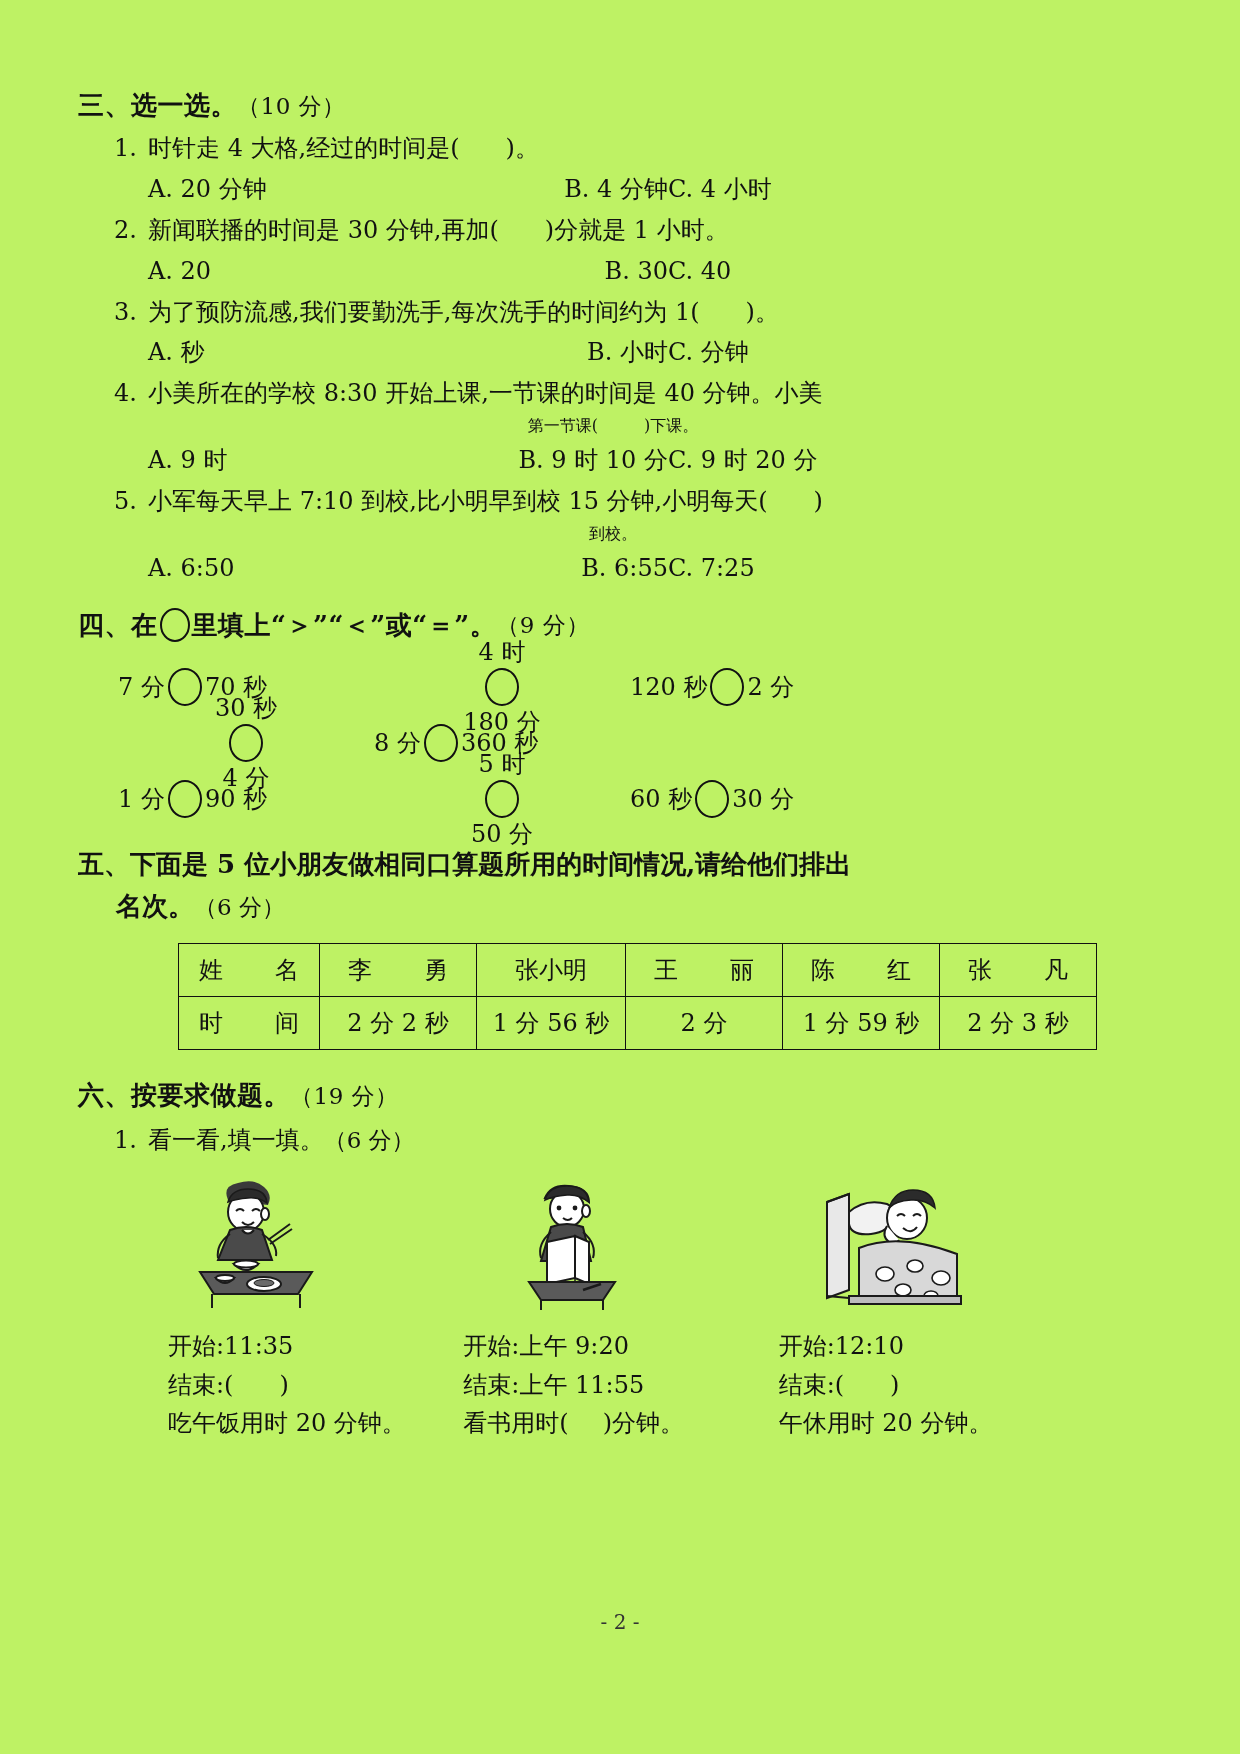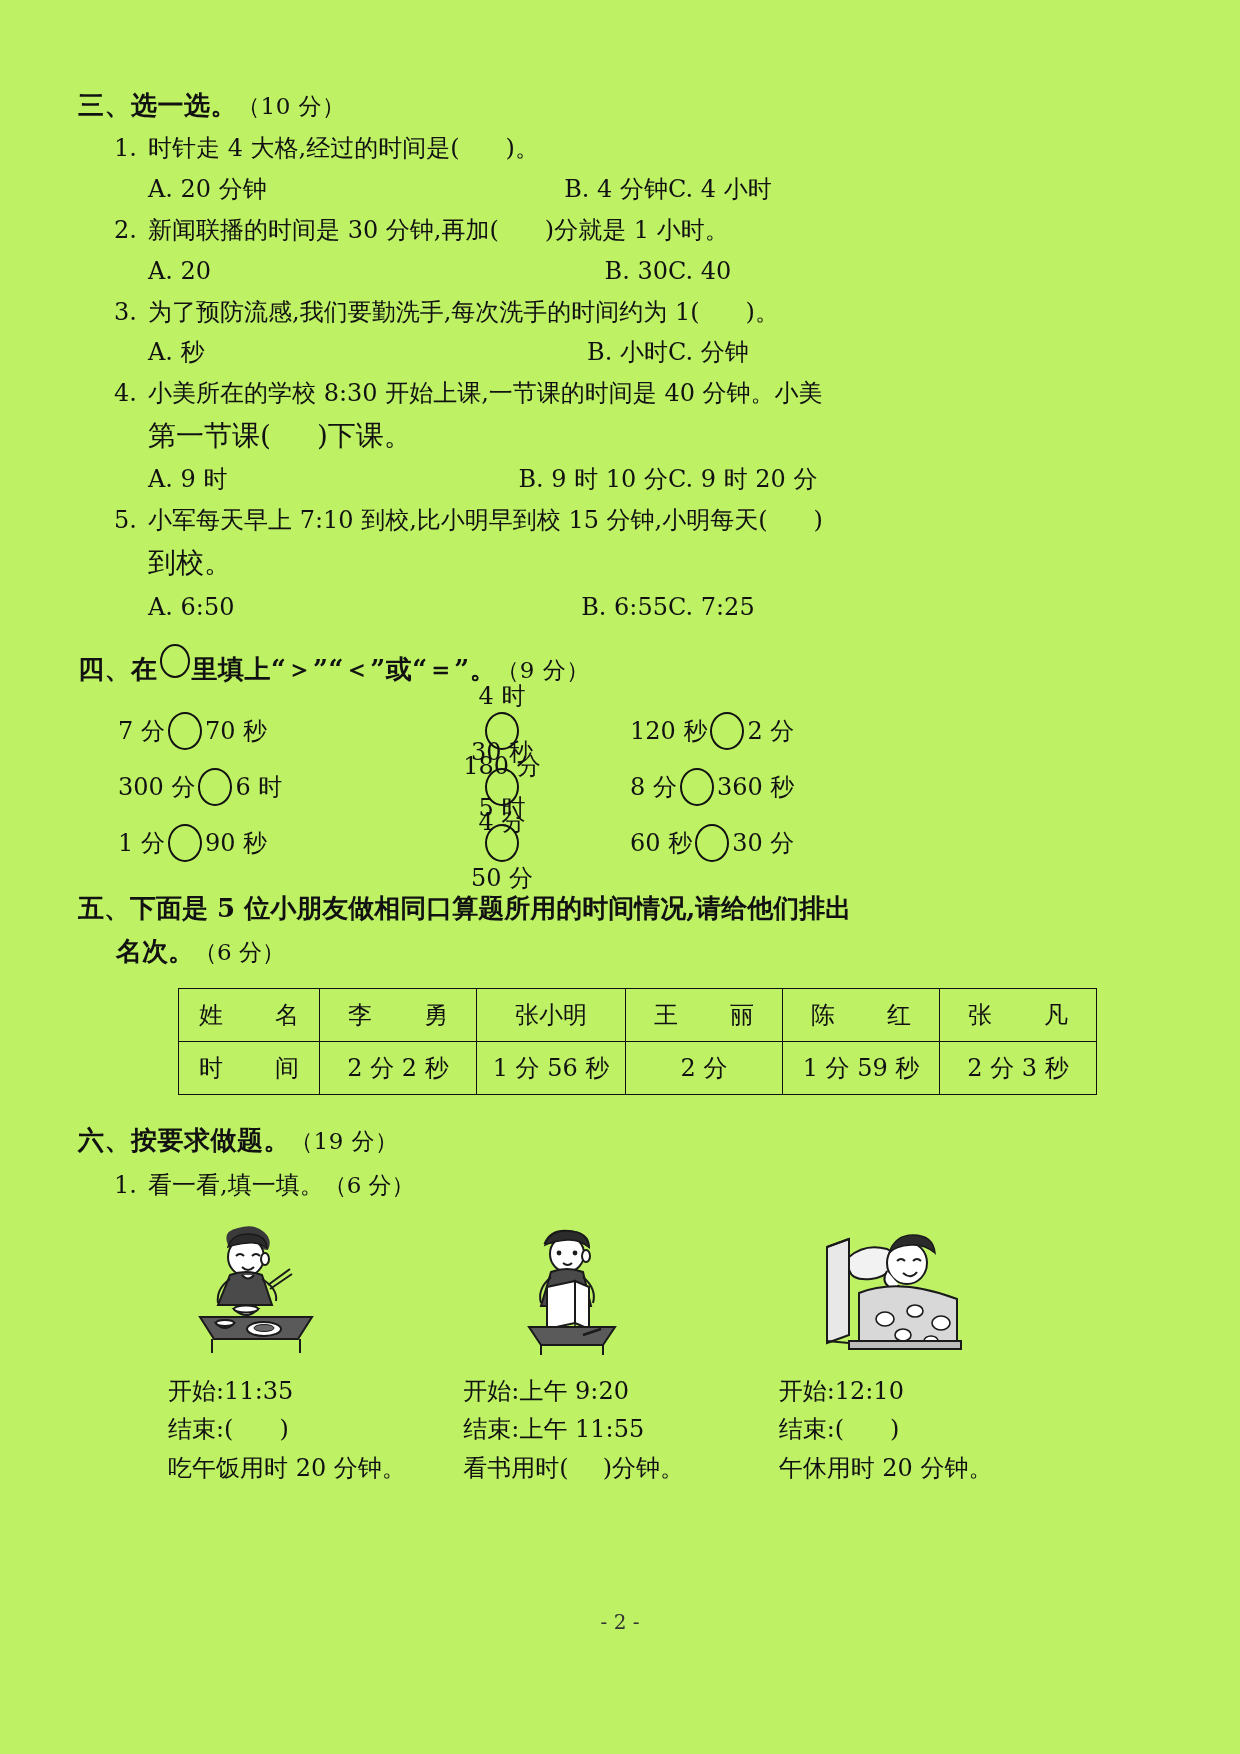--- a/index.html
+++ b/index.html
@@ -64,22 +64,23 @@
     left: 36px;
     top: 0;
   }
   .q-text {
     display: block;
     padding-left: 34px;
   }
   .q-cont {
     display: block;
     padding-left: 34px;
-    font-size: 28px;
+    font-size: 16px;
     line-height: 1.62;
+    text-align: center;
   }
   .gap { display: inline-block; width: 46px; }
   .gap-sm { display: inline-block; width: 34px; }
 
   
   .opts {
     display: flex;
     font-size: 24px;
     line-height: 1.62;
     padding-left: 70px;
@@ -242,21 +243,21 @@
       <span class="q-text"><span>小军每天早上 7:10 到校,比小明早到校 15 分钟,小明每天(</span><span class="gap"></span>)</span>
       <span class="q-cont">到校。</span>
     </div>
     <div class="opts">
       <span class="opt-a">A. 6:50</span>
       <span class="opt-b">B. 6:55</span>
       <span class="opt-c">C. 7:25</span>
     </div>
   </div>
 
-  <div class="sec-head" style="margin-top:18px;">
+  <div class="sec-head" style="margin-top:18px;align-items:center;">
     <span>四、在</span>
         <span class="circ-inline"></span>
         <span>里填上“＞”“＜”或“＝”。</span>
         <span class="pts">（9 分）</span>
   </div>
 
   <div class="cmp-grid">
     <div class="cmp-row">
       <span class="cmp-cell cmp-c1">
             <span>7 分</span>
@@ -268,25 +269,20 @@
             <span class="circ"></span>
             <span>180 分</span>
           </span>
       <span class="cmp-cell cmp-c3">
             <span>120 秒</span>
             <span class="circ"></span>
             <span>2 分</span>
           </span>
     </div>
     <div class="cmp-row">
-      <span class="cmp-cell cmp-c1">
-            <span>300 分</span>
-            <span class="circ"></span>
-            <span>6 时</span>
-          </span>
       <span class="cmp-cell cmp-c2">
             <span>30 秒</span>
             <span class="circ"></span>
             <span>4 分</span>
           </span>
       <span class="cmp-cell cmp-c3">
             <span>8 分</span>
             <span class="circ"></span>
             <span>360 秒</span>
           </span>

